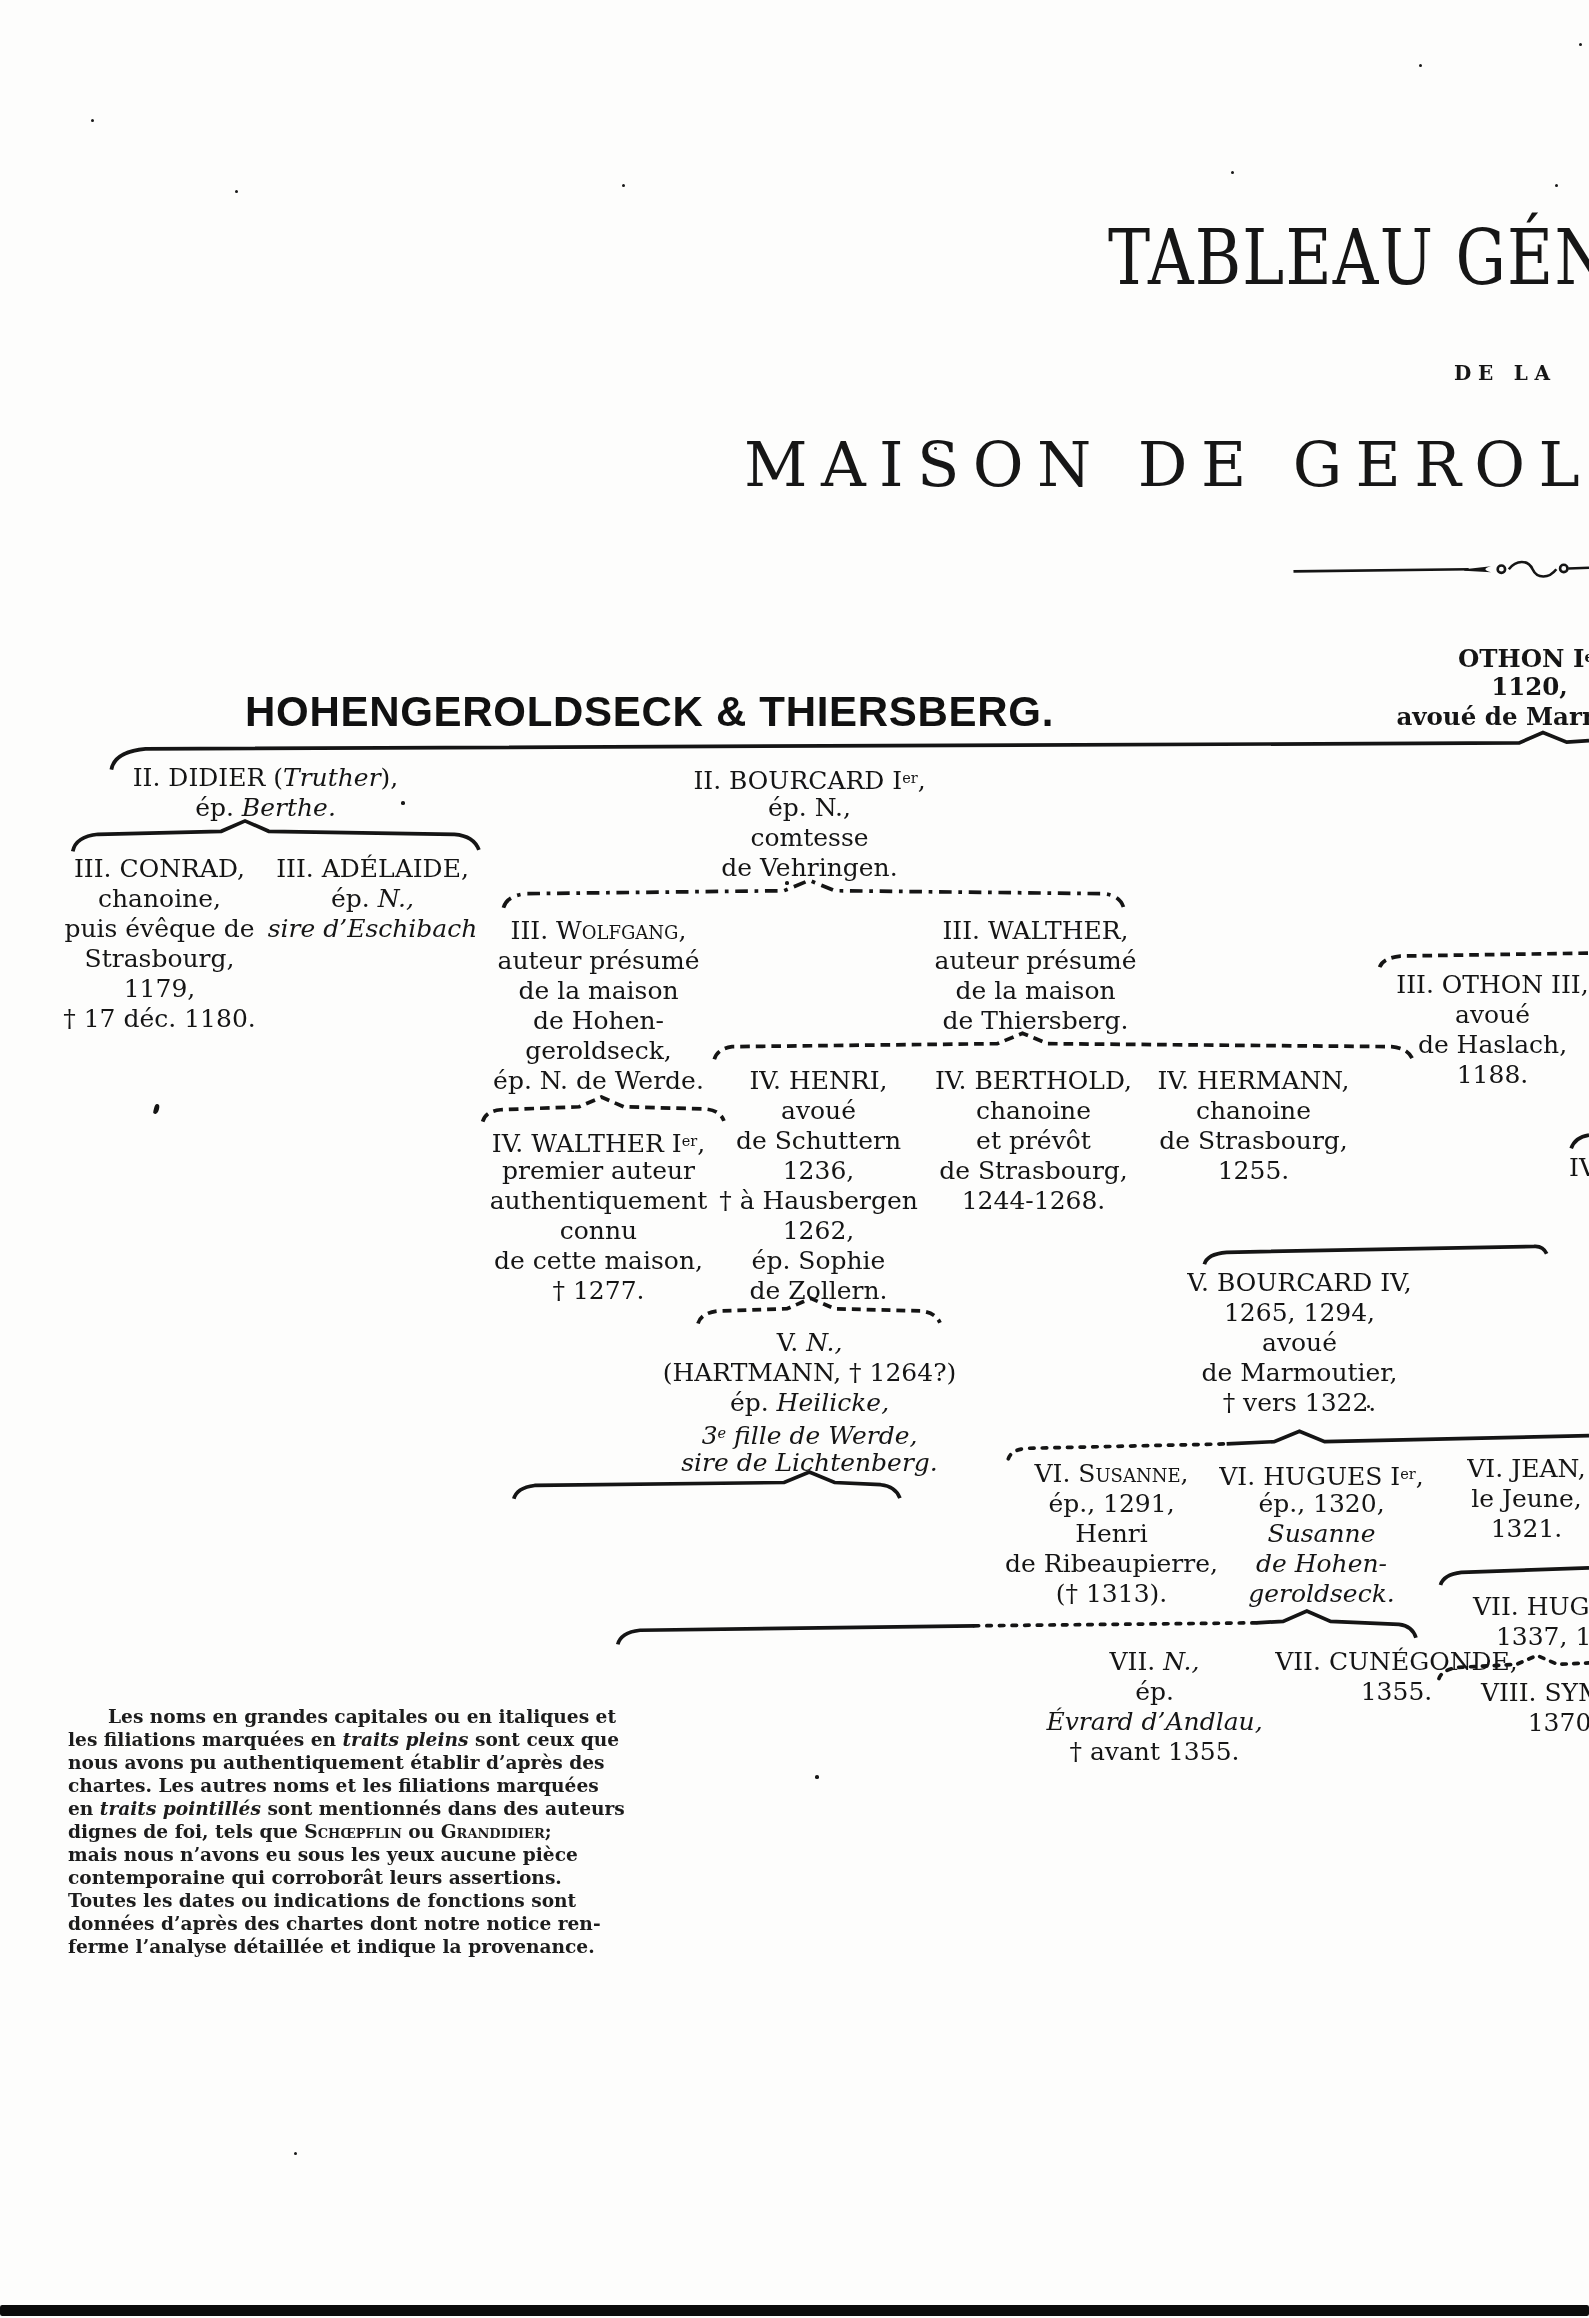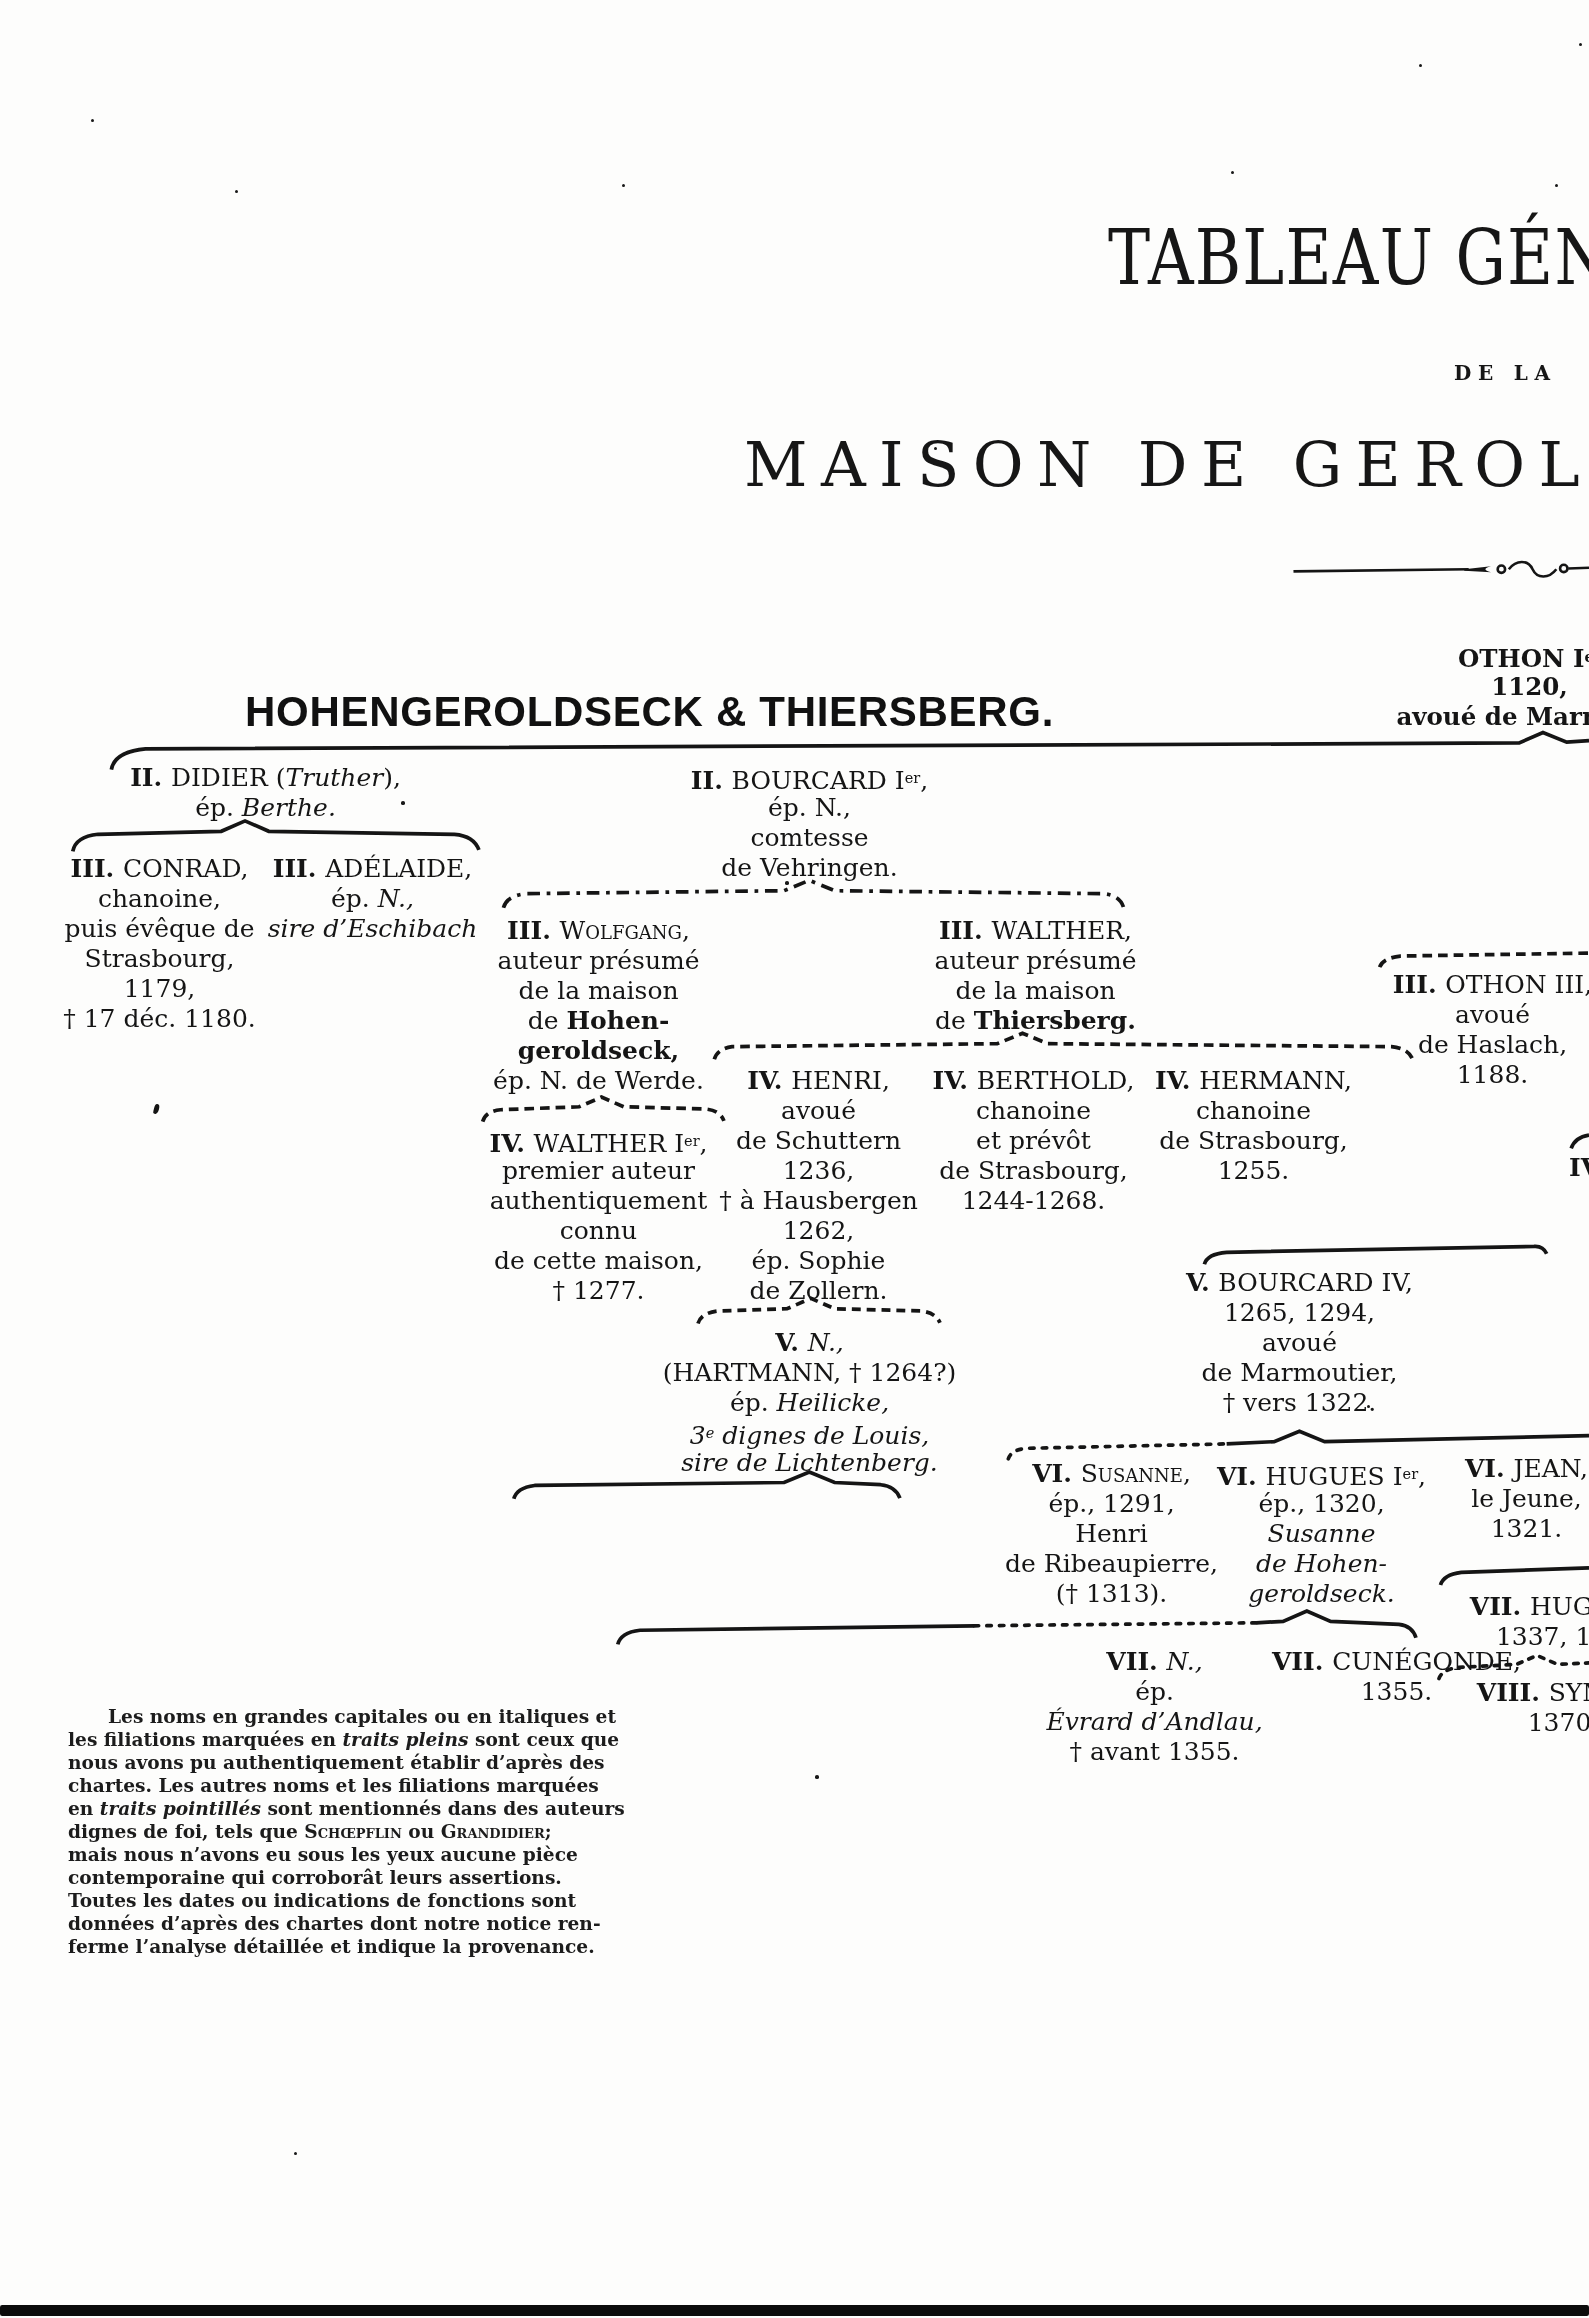--- a/index.html
+++ b/index.html
@@ -31,21 +31,21 @@
     color:#111;
   }
   
   .entry{
     position:absolute; text-align:center;
     font-size:25px; color:#151515;
   }
   .entry .tline{height:30px; line-height:30px; white-space:nowrap;}
   .entry.bold .tline{font-weight:bold;}
   .entry.alignleft{text-align:left;}
-  .s-b{font-weight:bold;}
+  .s-b{font-weight:normal;}
   .s-i{font-style:italic;}
   .s-sc{font-variant:small-caps;}
   .s-sup{font-size:0.58em; vertical-align:0.38em;}
   .s-isup{font-style:italic; font-size:0.58em; vertical-align:0.38em;}
   
   .footnote{
     position:absolute; left:68px; top:1705px; width:535px;
     font-size:18.6px; font-weight:bold; color:#1c1c1c;
   }
   .footnote .tline{height:23px; line-height:23px; white-space:nowrap;}
@@ -197,21 +197,21 @@
       <div class="tline"><span>1255.</span></div>
     </div>
   <div class="entry alignleft" style="left:1569px; top:1153px; width:89px;">
       <div class="tline"><span class="s-b">IV</span></div>
     </div>
 
   <div class="entry" style="left:624px;  top:1328px; width:371px;">
       <div class="tline"><span class="s-b">V. </span><span class="s-i">N.,</span></div>
       <div class="tline"><span>(HARTMANN, † 1264?)</span></div>
       <div class="tline"><span>ép. </span><span class="s-i">Heilicke,</span></div>
-      <div class="tline"><span class="s-i">3</span><span class="s-isup">e</span><span class="s-i"> dignes de Louis,</span></div>
+      <div class="tline"><span class="s-i">3</span><span class="s-isup">e</span><span class="s-i"> fille de Werde,</span></div>
       <div class="tline"><span class="s-i">sire de Lichtenberg.</span></div>
     </div>
   <div class="entry" style="left:1114px; top:1268px; width:371px;">
       <div class="tline"><span class="s-b">V. </span><span>BOURCARD IV,</span></div>
       <div class="tline"><span>1265, 1294,</span></div>
       <div class="tline"><span>avoué</span></div>
       <div class="tline"><span>de Marmoutier,</span></div>
       <div class="tline"><span>† vers 1322.</span></div>
     </div>
 

